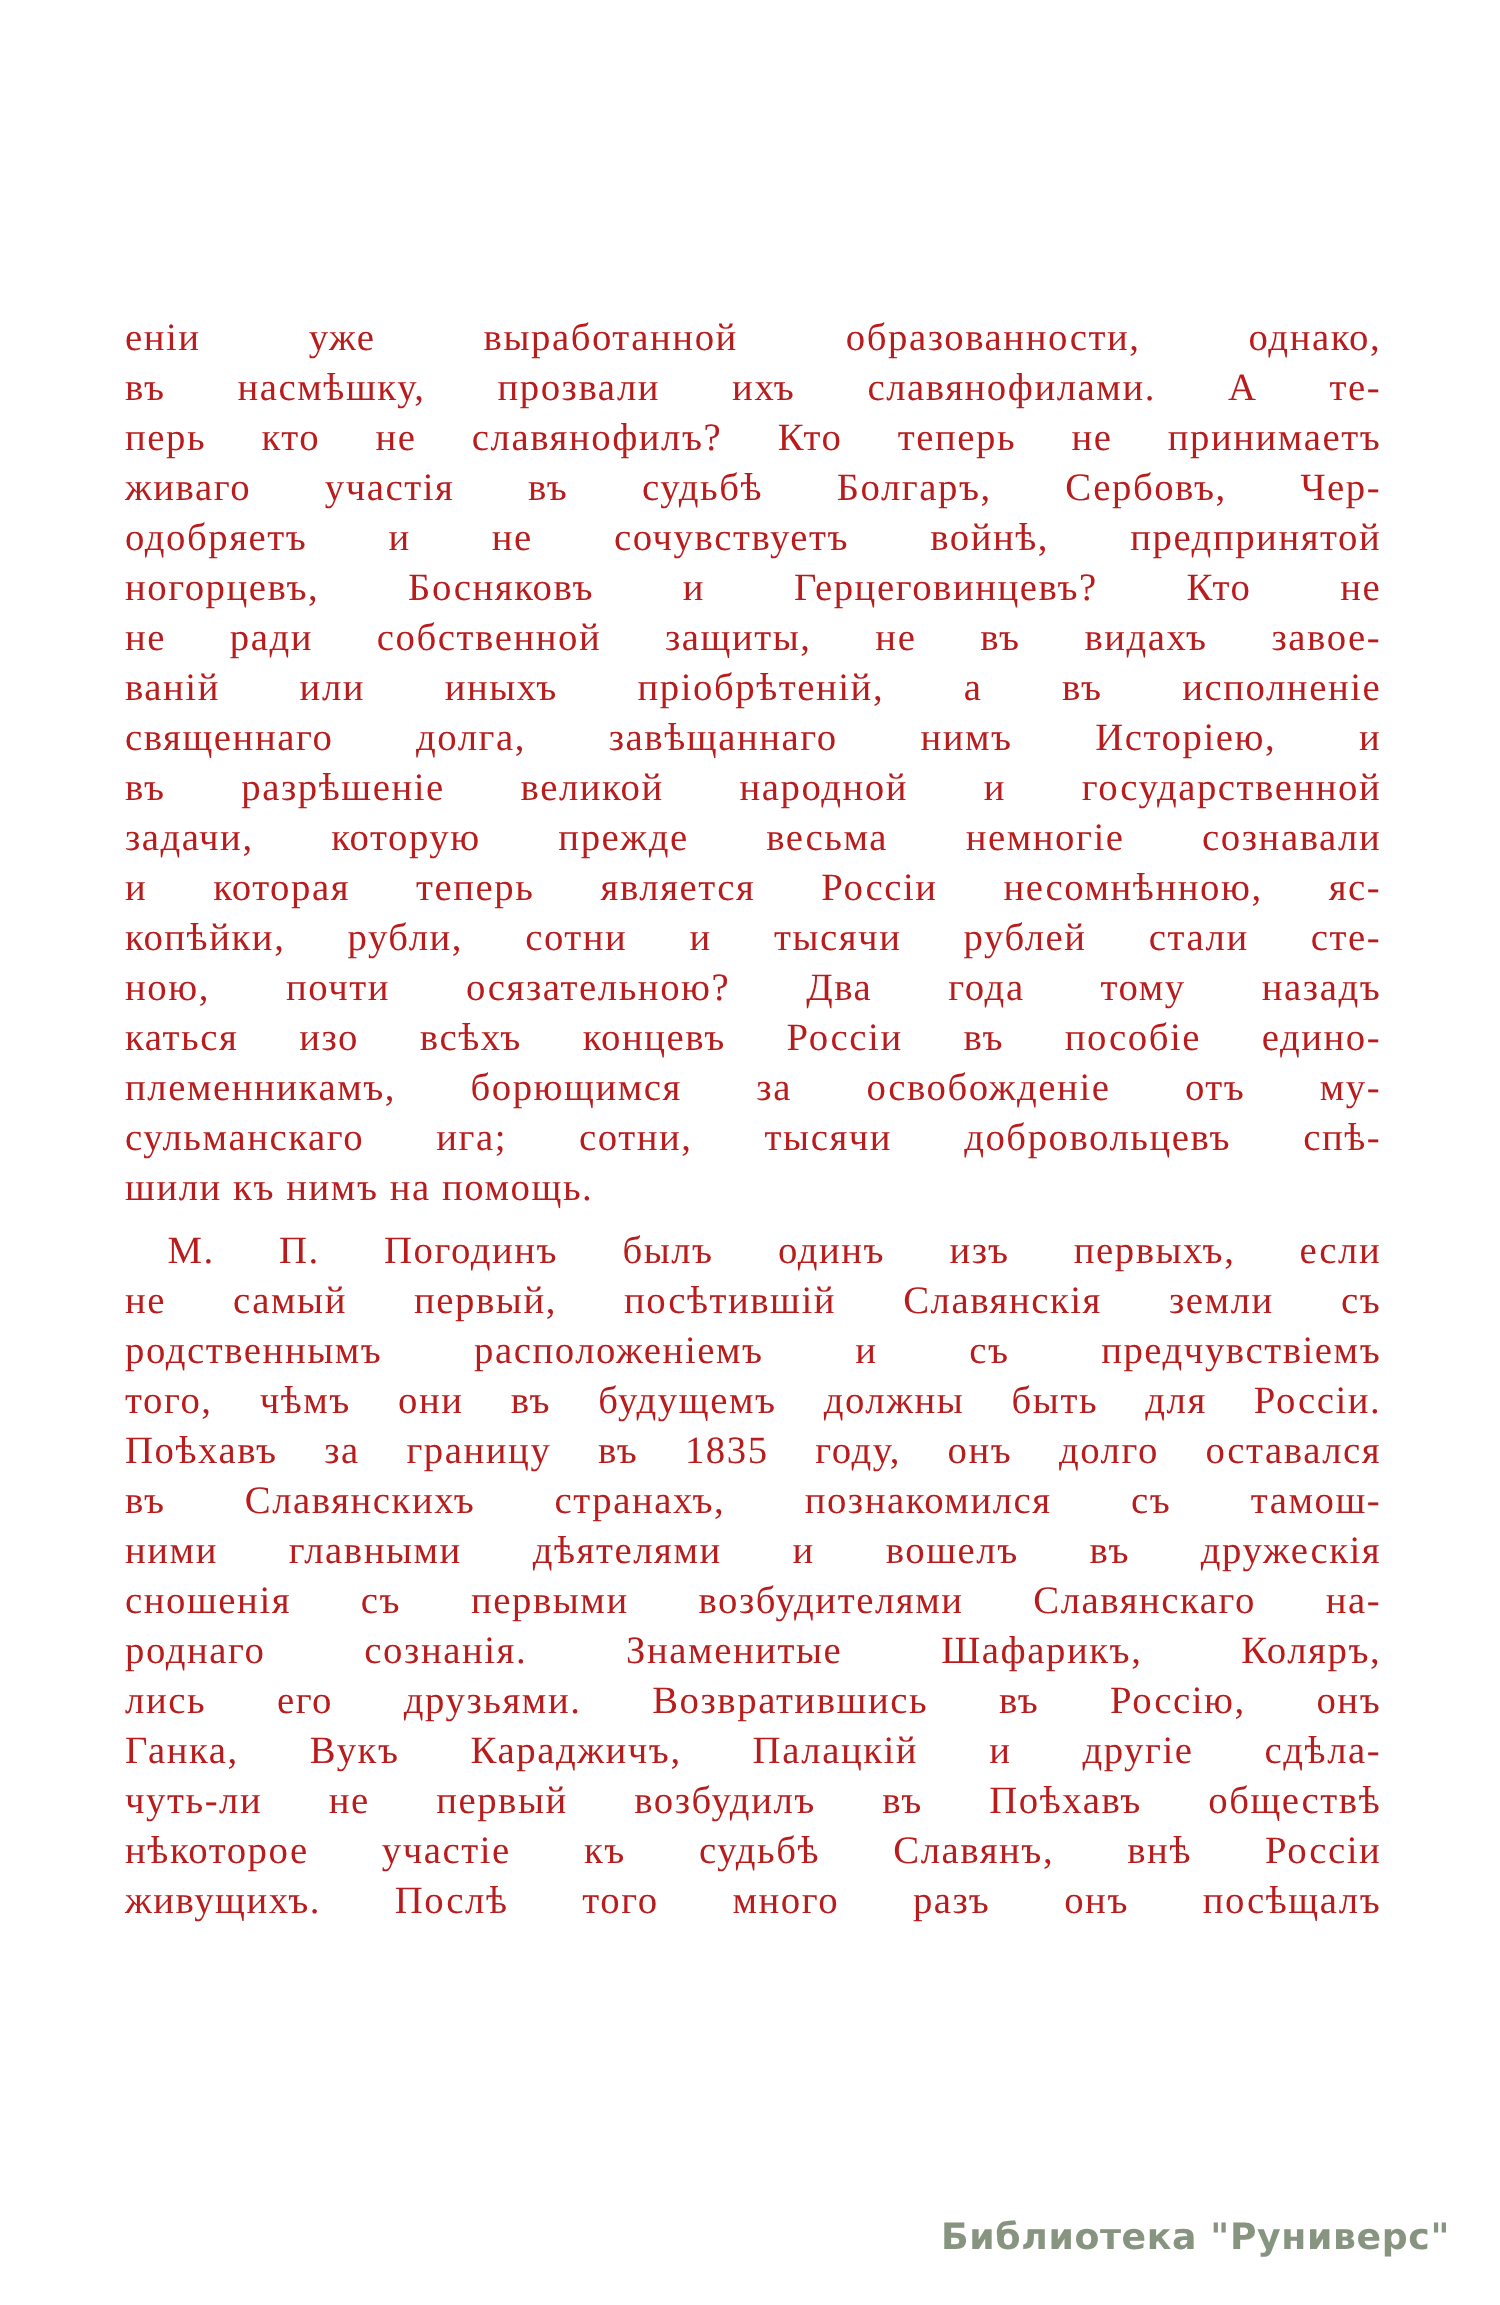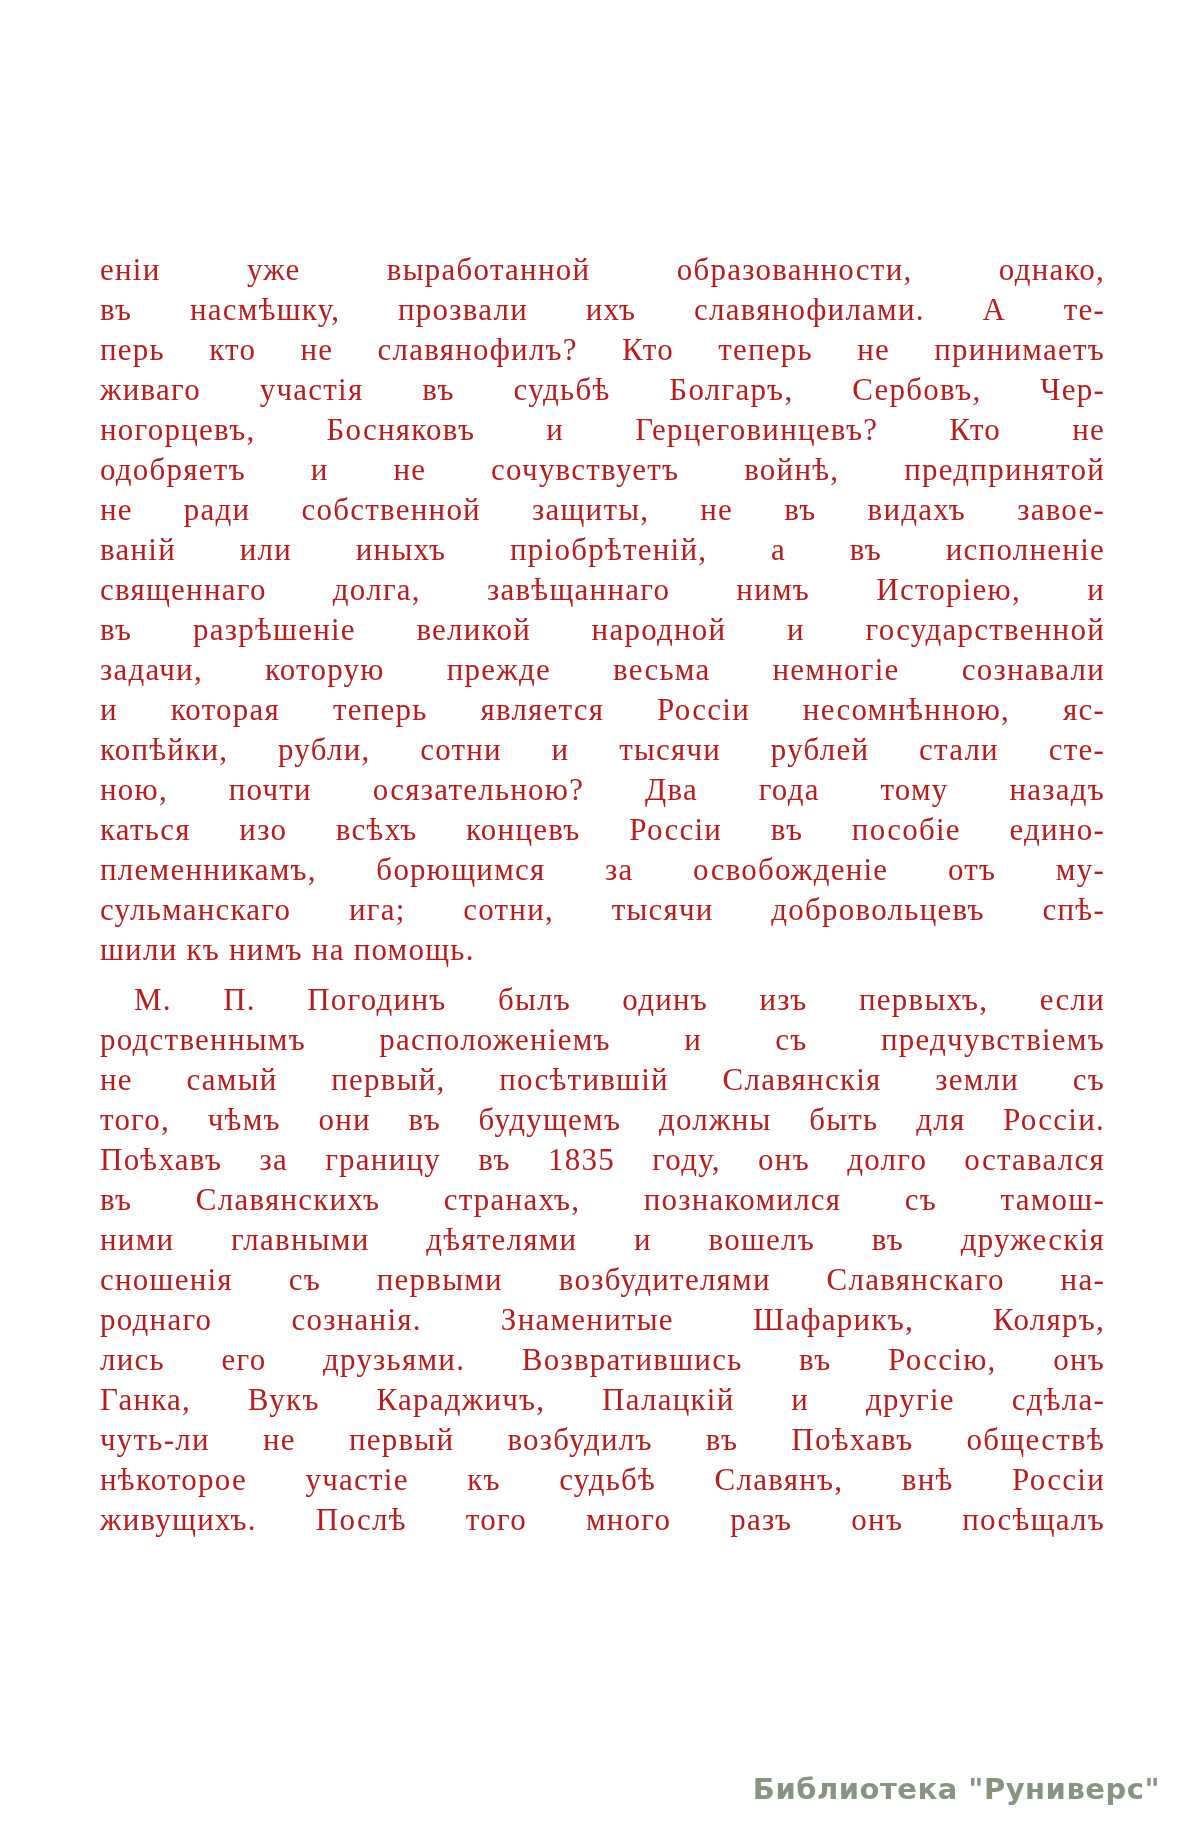--- a/index.html
+++ b/index.html
@@ -54,40 +54,40 @@
 <body>
 
 <div class="page">
   <div class="text-block">
 
     <div class="paragraph">
       <div class="line">еніи уже выработанной образованности, однако,</div>
       <div class="line">въ насмѣшку, прозвали ихъ славянофилами. А те-</div>
       <div class="line">перь кто не славянофилъ? Кто теперь не принимаетъ</div>
       <div class="line">живаго участія въ судьбѣ Болгаръ, Сербовъ, Чер-</div>
+      <div class="line">одобряетъ и не сочувствуетъ войнѣ, предпринятой</div>
       <div class="line">ногорцевъ, Босняковъ и Герцеговинцевъ? Кто не</div>
-      <div class="line">одобряетъ и не сочувствуетъ войнѣ, предпринятой</div>
       <div class="line">не ради собственной защиты, не въ видахъ завое-</div>
       <div class="line">ваній или иныхъ пріобрѣтеній, а въ исполненіе</div>
       <div class="line">священнаго долга, завѣщаннаго нимъ Исторіею, и</div>
       <div class="line">въ разрѣшеніе великой народной и государственной</div>
       <div class="line">задачи, которую прежде весьма немногіе сознавали</div>
       <div class="line">и которая теперь является Россіи несомнѣнною, яс-</div>
       <div class="line">копѣйки, рубли, сотни и тысячи рублей стали сте-</div>
       <div class="line">ною, почти осязательною? Два года тому назадъ</div>
       <div class="line">каться изо всѣхъ концевъ Россіи въ пособіе едино-</div>
       <div class="line">племенникамъ, борющимся за освобожденіе отъ му-</div>
       <div class="line">сульманскаго ига; сотни, тысячи добровольцевъ спѣ-</div>
       <div class="line last">шили къ нимъ на помощь.</div>
     </div>
 
     <div class="paragraph">
       <div class="line indent">М. П. Погодинъ былъ одинъ изъ первыхъ, если</div>
+      <div class="line">не самый первый, посѣтившій Славянскія земли съ</div>
       <div class="line">родственнымъ расположеніемъ и съ предчувствіемъ</div>
-      <div class="line">не самый первый, посѣтившій Славянскія земли съ</div>
       <div class="line">того, чѣмъ они въ будущемъ должны быть для Россіи.</div>
       <div class="line">Поѣхавъ за границу въ 1835 году, онъ долго оставался</div>
       <div class="line">въ Славянскихъ странахъ, познакомился съ тамош-</div>
       <div class="line">ними главными дѣятелями и вошелъ въ дружескія</div>
       <div class="line">сношенія съ первыми возбудителями Славянскаго на-</div>
       <div class="line">роднаго сознанія. Знаменитые Шафарикъ, Коляръ,</div>
       <div class="line">лись его друзьями. Возвратившись въ Россію, онъ</div>
       <div class="line">Ганка, Вукъ Караджичъ, Палацкій и другіе сдѣла-</div>
       <div class="line">чуть-ли не первый возбудилъ въ Поѣхавъ обществѣ</div>
       <div class="line">нѣкоторое участіе къ судьбѣ Славянъ, внѣ Россіи</div>

